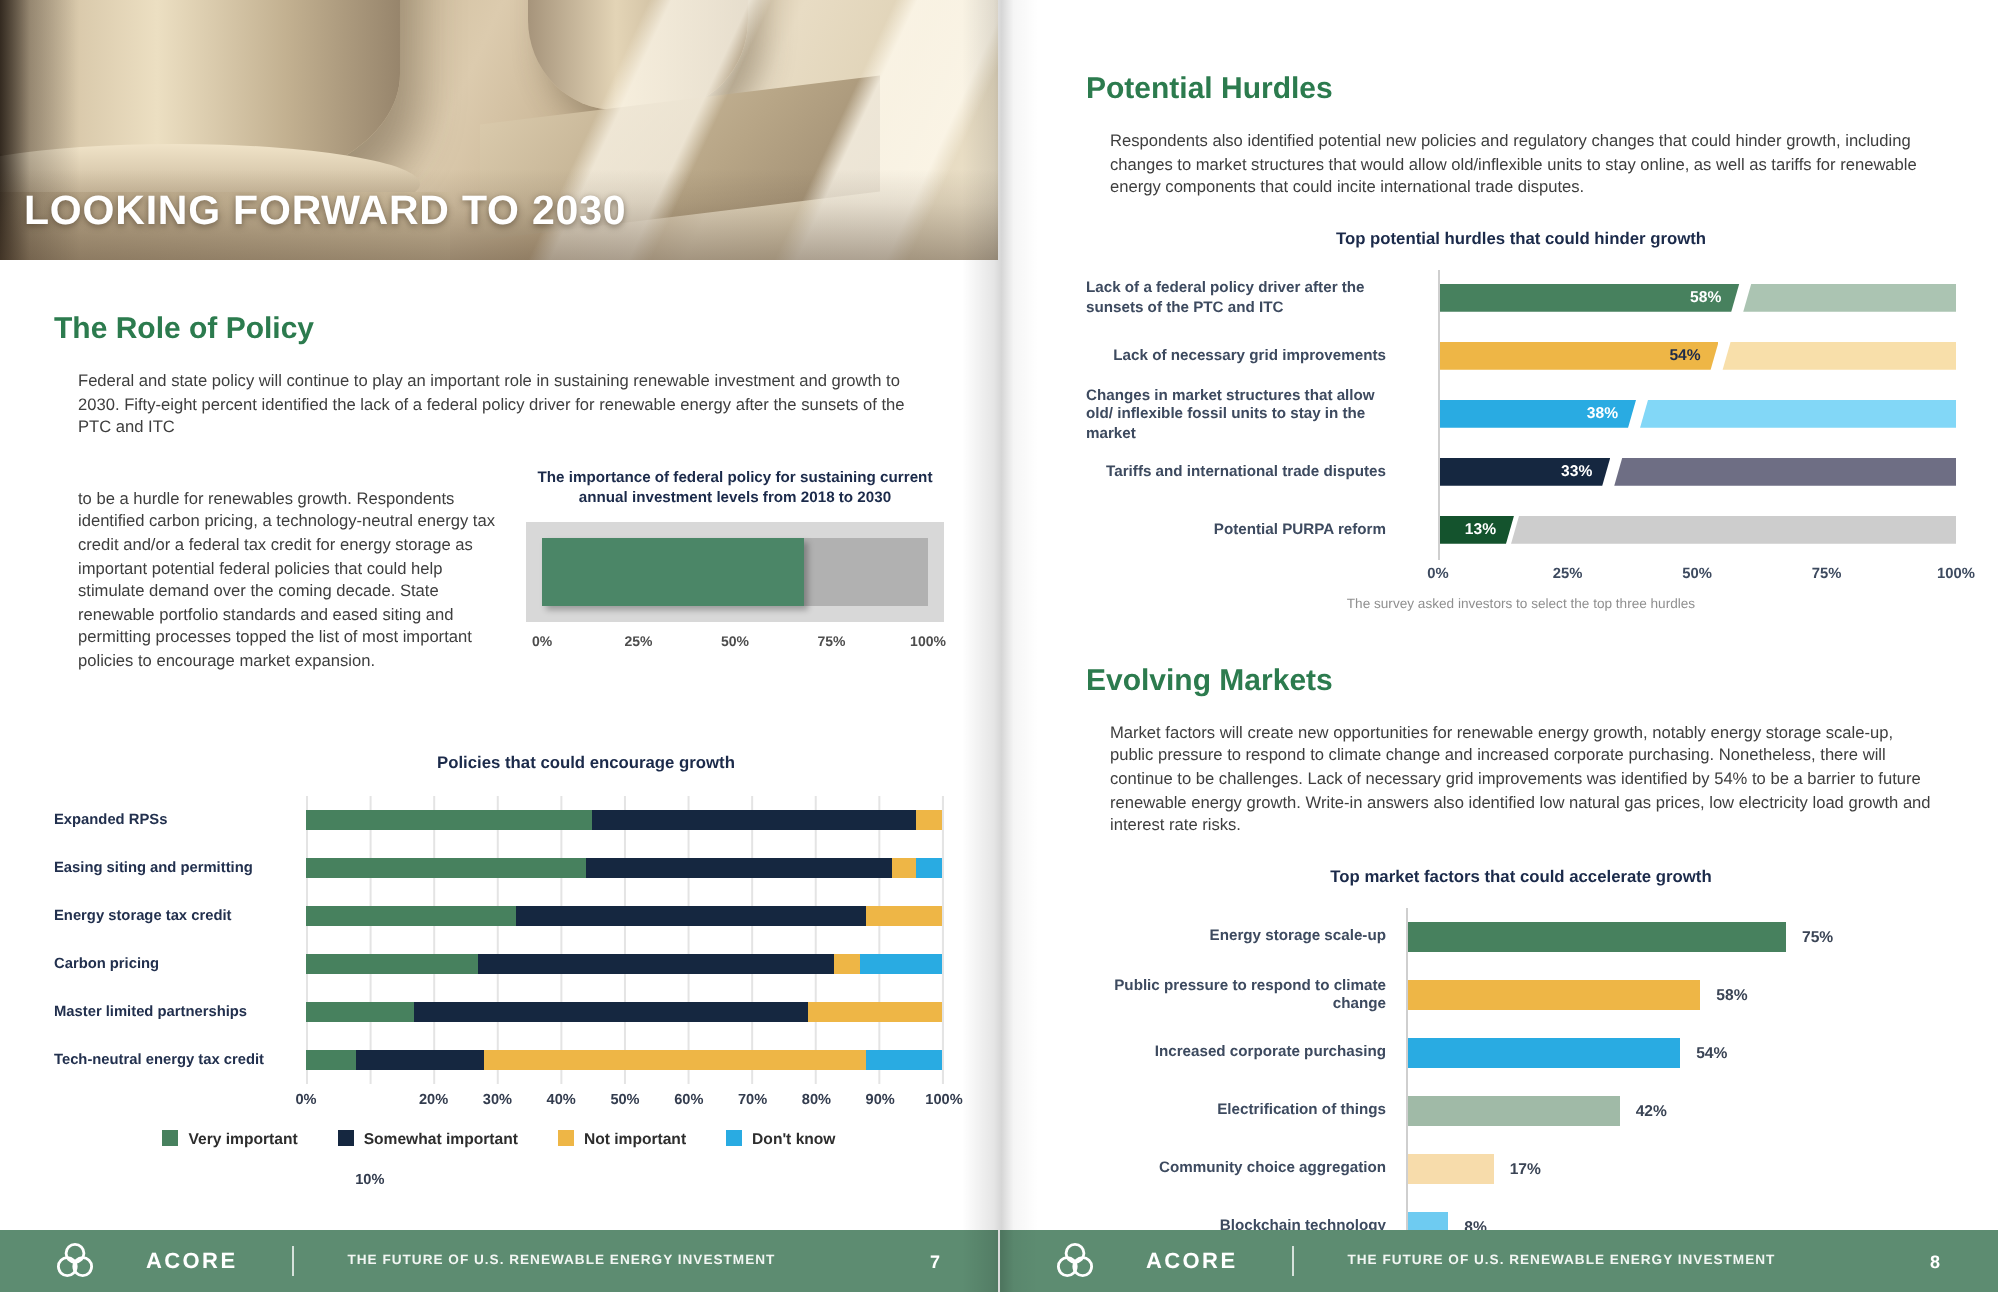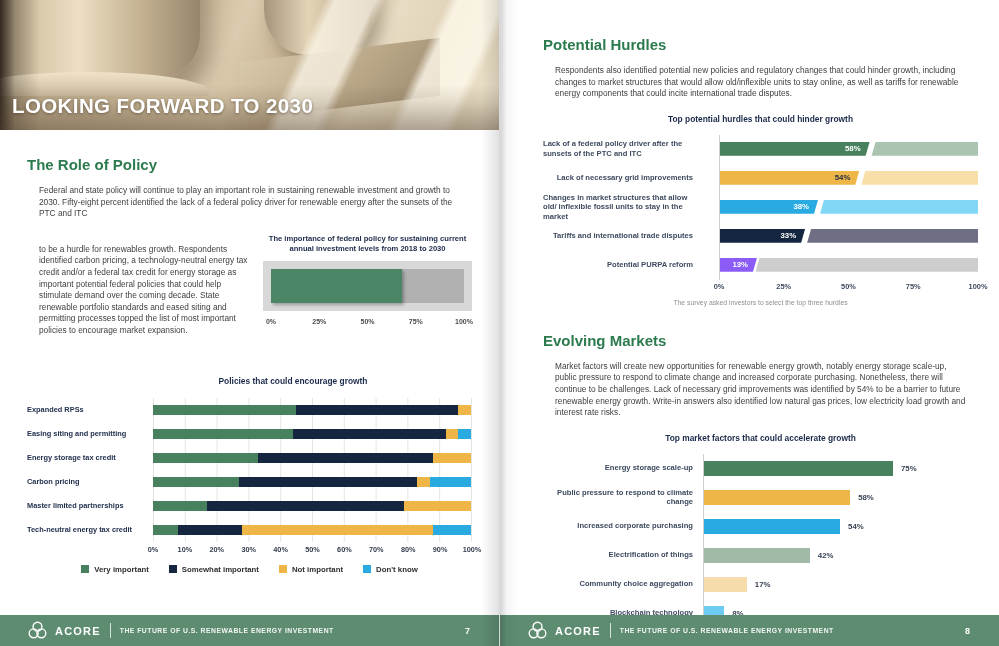--- a/index.html
+++ b/index.html
@@ -91,21 +91,21 @@
   .mkt-labels { width:160px; }
   .mkt-label { height:29px; display:flex; align-items:center; justify-content:flex-end; text-align:right;
     padding-right:10px; box-sizing:border-box; font-size:7.6px; font-weight:bold; color:#3d4a5f; line-height:1.3; }
   .mkt-plots { width:252px; border-left:1px solid #cfcfcf; }
   .mkt-row { height:29px; display:flex; align-items:center; }
   .mkt-bar { height:15px; }
   .mkt-val { margin-left:8px; font-size:7.8px; font-weight:bold; color:#3a4455; }
 
   
   .footer { position:absolute; bottom:0; left:0; right:0; height:31px; background:#5d8c71;
-    display:flex; align-items:center; color:#fff; padding:0 29px 0 27px; box-sizing:border-box; }
+    display:flex; align-items:center; color:#fff; padding:0 29px 0 27px; box-sizing:border-box;gap:18px; }
   .flogo { width:21px; height:21px; margin-right:7px; flex:none; }
   .fbrand { font-size:11px; font-weight:bold; letter-spacing:1.2px; }
   .fdiv { width:1px; height:15px; background:rgba(255,255,255,0.75); margin:0 9px; }
   .ftitle { font-size:6.8px; font-weight:bold; letter-spacing:0.5px; color:#f2f6f3; }
   .fpage { margin-left:auto; font-size:9px; font-weight:bold; }
 </style>
 </head>
 <body>
 
 <div class="spread">
@@ -189,21 +189,21 @@
               <div class="bar-row">
                 <div class="seg" style="width: 8%; background: rgb(71, 129, 94);"></div>
                 <div class="seg" style="width: 20%; background: rgb(21, 39, 64);"></div>
                 <div class="seg" style="width: 60%; background: rgb(238, 182, 70);"></div>
                 <div class="seg" style="width: 12%; background: rgb(41, 171, 226);"></div>
               </div>
             </div>
         </div>
         <div class="pol-axis">
             <span style="left: 0%;">0%</span>
-            <span style="left: 10%;">10%</span>
+            <span style="left: 10%; margin-top: 40px;">10%</span>
             <span style="left: 20%;">20%</span>
             <span style="left: 30%;">30%</span>
             <span style="left: 40%;">40%</span>
             <span style="left: 50%;">50%</span>
             <span style="left: 60%;">60%</span>
             <span style="left: 70%;">70%</span>
             <span style="left: 80%;">80%</span>
             <span style="left: 90%;">90%</span>
             <span style="left: 100%;">100%</span>
           </div>
@@ -270,21 +270,21 @@
               </div>
               <div class="hbar">
                 <div class="hbar-dark" style="width: 38%; background: rgb(41, 171, 226); color: rgb(255, 255, 255);">38%</div>
                 <div class="hbar-light" style="left: 38%; background: rgb(130, 215, 247);"></div>
               </div>
               <div class="hbar">
                 <div class="hbar-dark" style="width: 33%; background: rgb(21, 39, 64); color: rgb(255, 255, 255);">33%</div>
                 <div class="hbar-light" style="left: 33%; background: rgb(110, 110, 132);"></div>
               </div>
               <div class="hbar">
-                <div class="hbar-dark" style="width: 13%; background: #8b5cf6; color: rgb(255, 255, 255); padding-left: 28px;">13%</div>
+                <div class="hbar-dark" style="width: 13%; background: #14532d; color: rgb(255, 255, 255); padding-left: 28px;">13%</div>
                 <div class="hbar-light" style="left: 13%; background: rgb(205, 205, 205);"></div>
               </div>
             </div>
         </div>
         <div class="hurd-axis">
             <span style="left: 0%;">0%</span>
             <span style="left: 25%;">25%</span>
             <span style="left: 50%;">50%</span>
             <span style="left: 75%;">75%</span>
             <span style="left: 100%;">100%</span>

